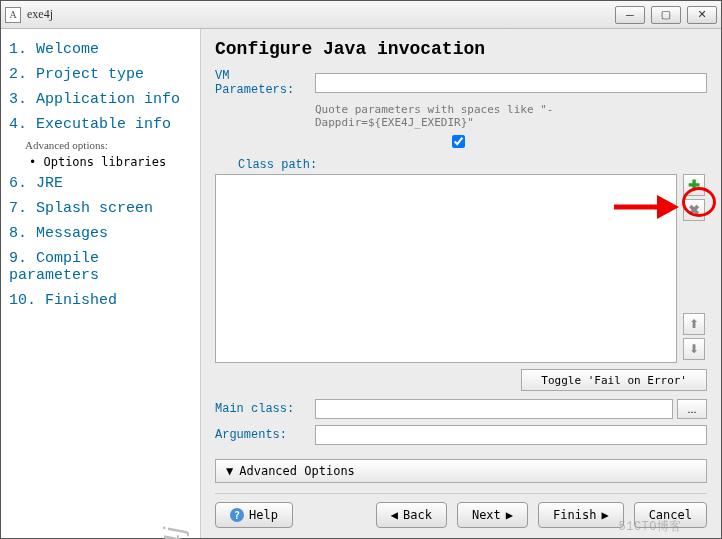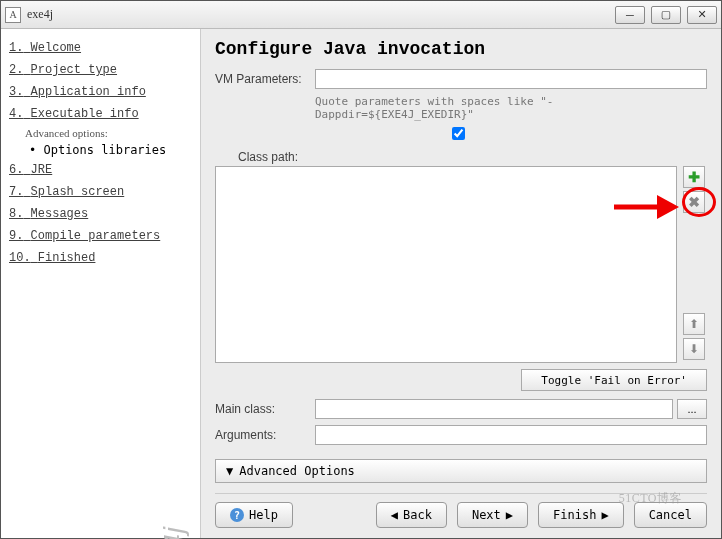--- a/index.html
+++ b/index.html
@@ -6,29 +6,29 @@
 body { font-family: "SimSun", "宋体", serif; font-size: 12px; background: #fff; width: 722px; height: 539px; overflow: hidden; position: relative; }
 .window { width: 722px; height: 539px; border: 1px solid #555; background: #ececec; display: flex; flex-direction: column; }
 .titlebar { height: 28px; background: linear-gradient(#f8f8f8, #e4e4e4); border-bottom: 1px solid #bbb; display: flex; align-items: center; padding: 0 4px; }
 .titlebar .appicon { width: 16px; height: 16px; border: 1px solid #888; background: #fff; margin-right: 6px; display: flex; align-items: center; justify-content: center; font-size: 10px; color: #555; }
 .titlebar .title { flex: 1; font-family: "SimSun", serif; font-size: 12px; color: #333; }
 .winbtns { display: flex; gap: 6px; }
 .winbtn { width: 30px; height: 18px; border: 1px solid #888; border-radius: 2px; background: linear-gradient(#fff,#ddd); display: flex; align-items: center; justify-content: center; font-size: 11px; color: #333; }
 .body { flex: 1; display: flex; background: #fff; }
 .sidebar { width: 200px; border-right: 1px solid #ccc; padding: 8px 6px; display: flex; flex-direction: column; position: relative; background: #fff; }
 .sidebar ol { list-style: none; }
-.steps li { font-family: "SimSun", "Courier New", monospace; font-size: 12px; padding: 4px 2px; color: #404040; cursor: pointer; text-decoration: underline; }
+.steps li { font-family: "SimSun", "Courier New", monospace; font-size: 15px; padding: 4px 2px; color: #0369a1; cursor: pointer; }
 .steps li.selected { font-weight: bold; }
 .sub-label { font-size: 11px; color: #555; padding: 2px 0 2px 18px; }
 .sub-item { font-family: "SimSun", monospace; font-size: 12px; padding: 2px 0 2px 22px; cursor: pointer; }
 .logo-vert { position: absolute; bottom: 12px; right: 10px; transform: rotate(-90deg); transform-origin: right bottom; font-family: Verdana, Arial, sans-serif; font-size: 28px; font-style: italic; color: #bdbdbd; letter-spacing: 1px; }
 .main { flex: 1; padding: 10px 14px; display: flex; flex-direction: column; background: #ececec; }
 h1 { font-family: "SimSun","Courier New",monospace; font-size: 18px; font-weight: bold; margin-bottom: 10px; color: #000; }
 .row { display: flex; align-items: center; margin-bottom: 6px; }
-.label { font-family: Liberation Sans, sans-serif; font-size: 12px; width: 100px; color: #404040; }
+.label { font-family: Liberation Mono, monospace; font-size: 12px; width: 100px; color: #0369a1; }
 .field { flex: 1; height: 20px; border: 1px solid #aaa; background: #fff; padding: 0 4px; font-size: 12px; }
 .hint { font-family: "SimSun", monospace; font-size: 11px; color: #777; margin-left: 100px; margin-bottom: 6px; }
 .cbrow { display: flex; align-items: center; justify-content: center; margin-bottom: 10px; }
 .cbrow input { margin-right: 5px; }
 .cbrow span { font-family: "SimSun", monospace; font-size: 12px; color: #000; }
 .classpath-area { display: flex; flex: 1; margin-bottom: 6px; min-height: 180px; }
 .listbox { flex: 1; border: 1px solid #aaa; background: #fff; }
 .sidebtns { width: 26px; display: flex; flex-direction: column; align-items: center; margin-left: 4px; position: relative; }
 .iconbtn { width: 22px; height: 22px; border: 1px solid #aaa; background: linear-gradient(#fff,#e8e8e8); margin-bottom: 3px; display: flex; align-items: center; justify-content: center; font-size: 14px; cursor: pointer; }
 .iconbtn.plus { color: #2a9d2a; font-weight: bold; }
@@ -37,21 +37,21 @@
 .spacer { flex: 1; }
 .togglebtn { align-self: flex-end; height: 22px; padding: 0 19px; border: 1px solid #aaa; background: linear-gradient(#fff,#e8e8e8); font-family: "SimSun", monospace; font-size: 11px; cursor: pointer; margin-bottom: 8px; }
 .browsebtn { width: 30px; height: 20px; border: 1px solid #aaa; background: linear-gradient(#fff,#e8e8e8); font-size: 11px; cursor: pointer; margin-left: 4px; }
 .adv { height: 24px; padding: 0 10px; border: 1px solid #aaa; background: linear-gradient(#fff,#e8e8e8); font-family: "SimSun", monospace; font-size: 12px; cursor: pointer; display: inline-flex; align-items: center; gap: 6px; margin: 8px 0 10px 0; }
 .footer { border-top: 1px solid #ccc; padding-top: 8px; display: flex; align-items: center; gap: 10px; }
 .navbtn { height: 26px; padding: 0 14px; border: 1px solid #999; border-radius: 4px; background: linear-gradient(#fefefe,#e0e0e0); font-family: "SimSun", monospace; font-size: 12px; cursor: pointer; display: inline-flex; align-items: center; gap: 5px; }
 .help-icon { width: 14px; height: 14px; border-radius: 50%; background: #4a90d9; color: #fff; display: inline-flex; align-items: center; justify-content: center; font-size: 10px; font-weight: bold; }
 .footer .gap { flex: 1; }
 .annotation-arrow { position: absolute; top: 160px; right: 42px; width: 70px; height: 36px; pointer-events: none; z-index: 50; }
 .annotation-circle { position: absolute; top: 158px; right: 5px; width: 34px; height: 30px; border: 3px solid #e00; border-radius: 50%; pointer-events: none; z-index: 50; }
-.watermark { position: absolute; right: 40px; bottom: 32px; font-family: Liberation Serif, serif; font-size: 12px; color: rgba(150,150,150,0.6); letter-spacing: 0.5px; z-index: 60; }
+.watermark { position: absolute; right: 40px; bottom: 4px; font-family: Liberation Mono, monospace; font-size: 12px; color: rgba(150,150,150,0.6); letter-spacing: 0.5px; z-index: 60; }
 </style>
 </head>
 <body>
 
 <div class="window">
   <div class="titlebar">
     <div class="appicon">A</div>
     <div class="title">exe4j</div>
     <div class="winbtns">
       <div class="winbtn">─</div>

